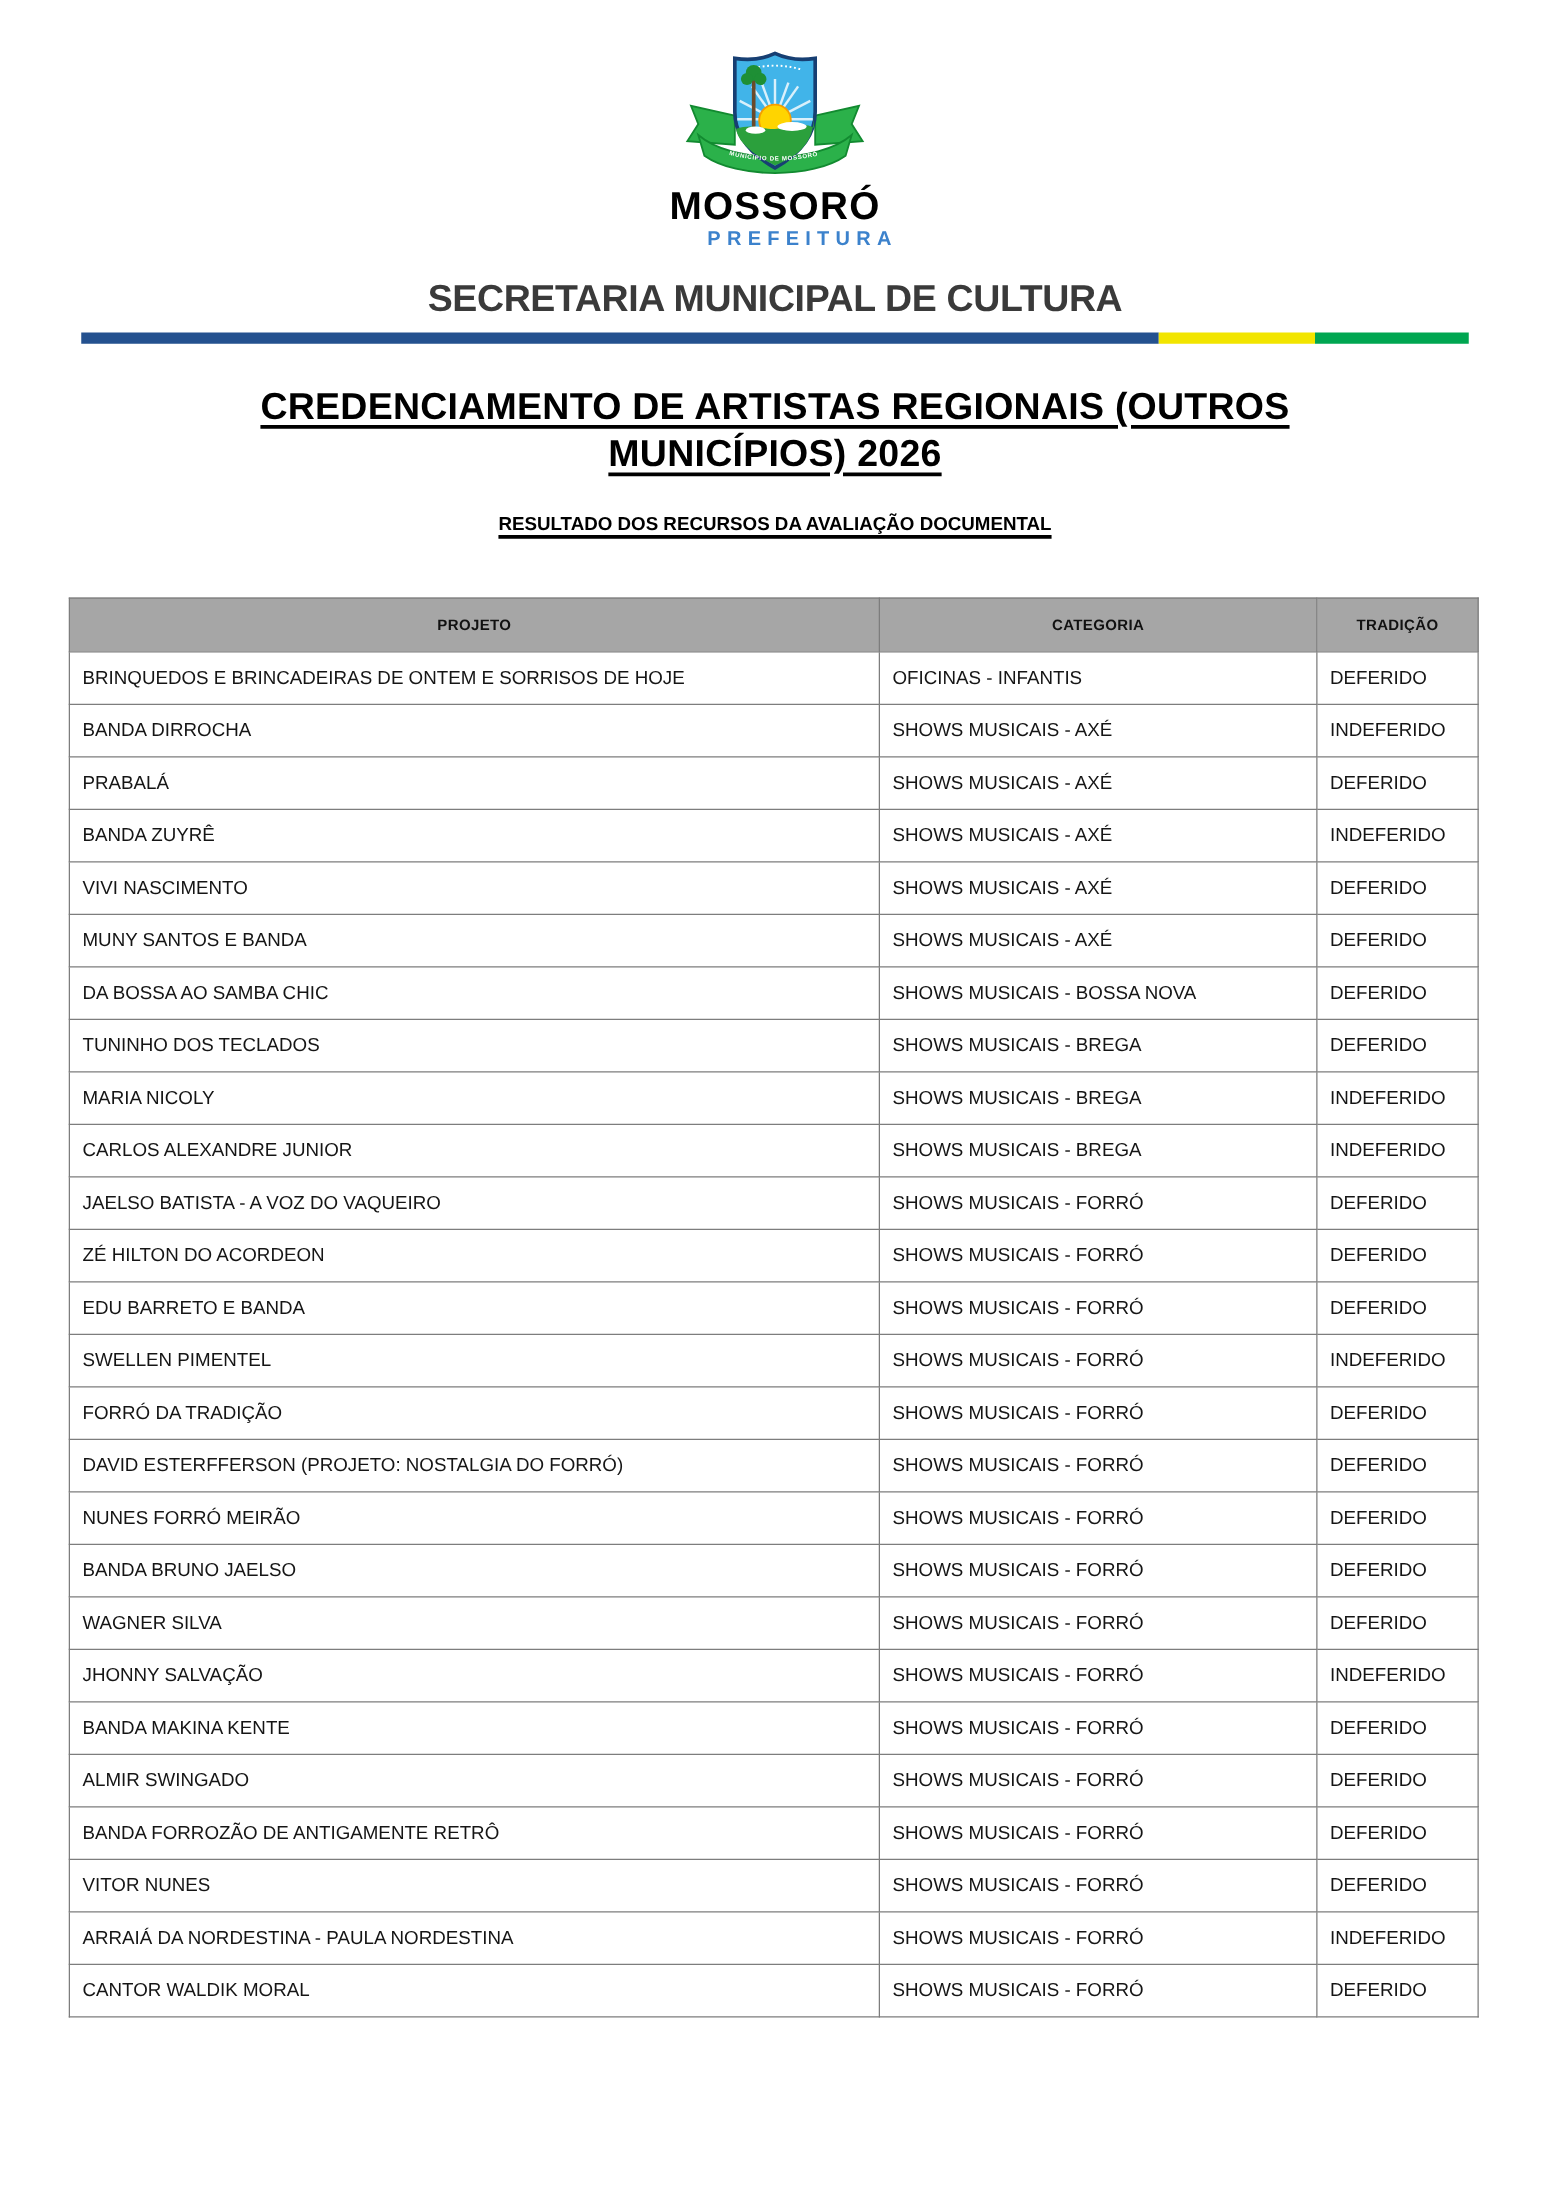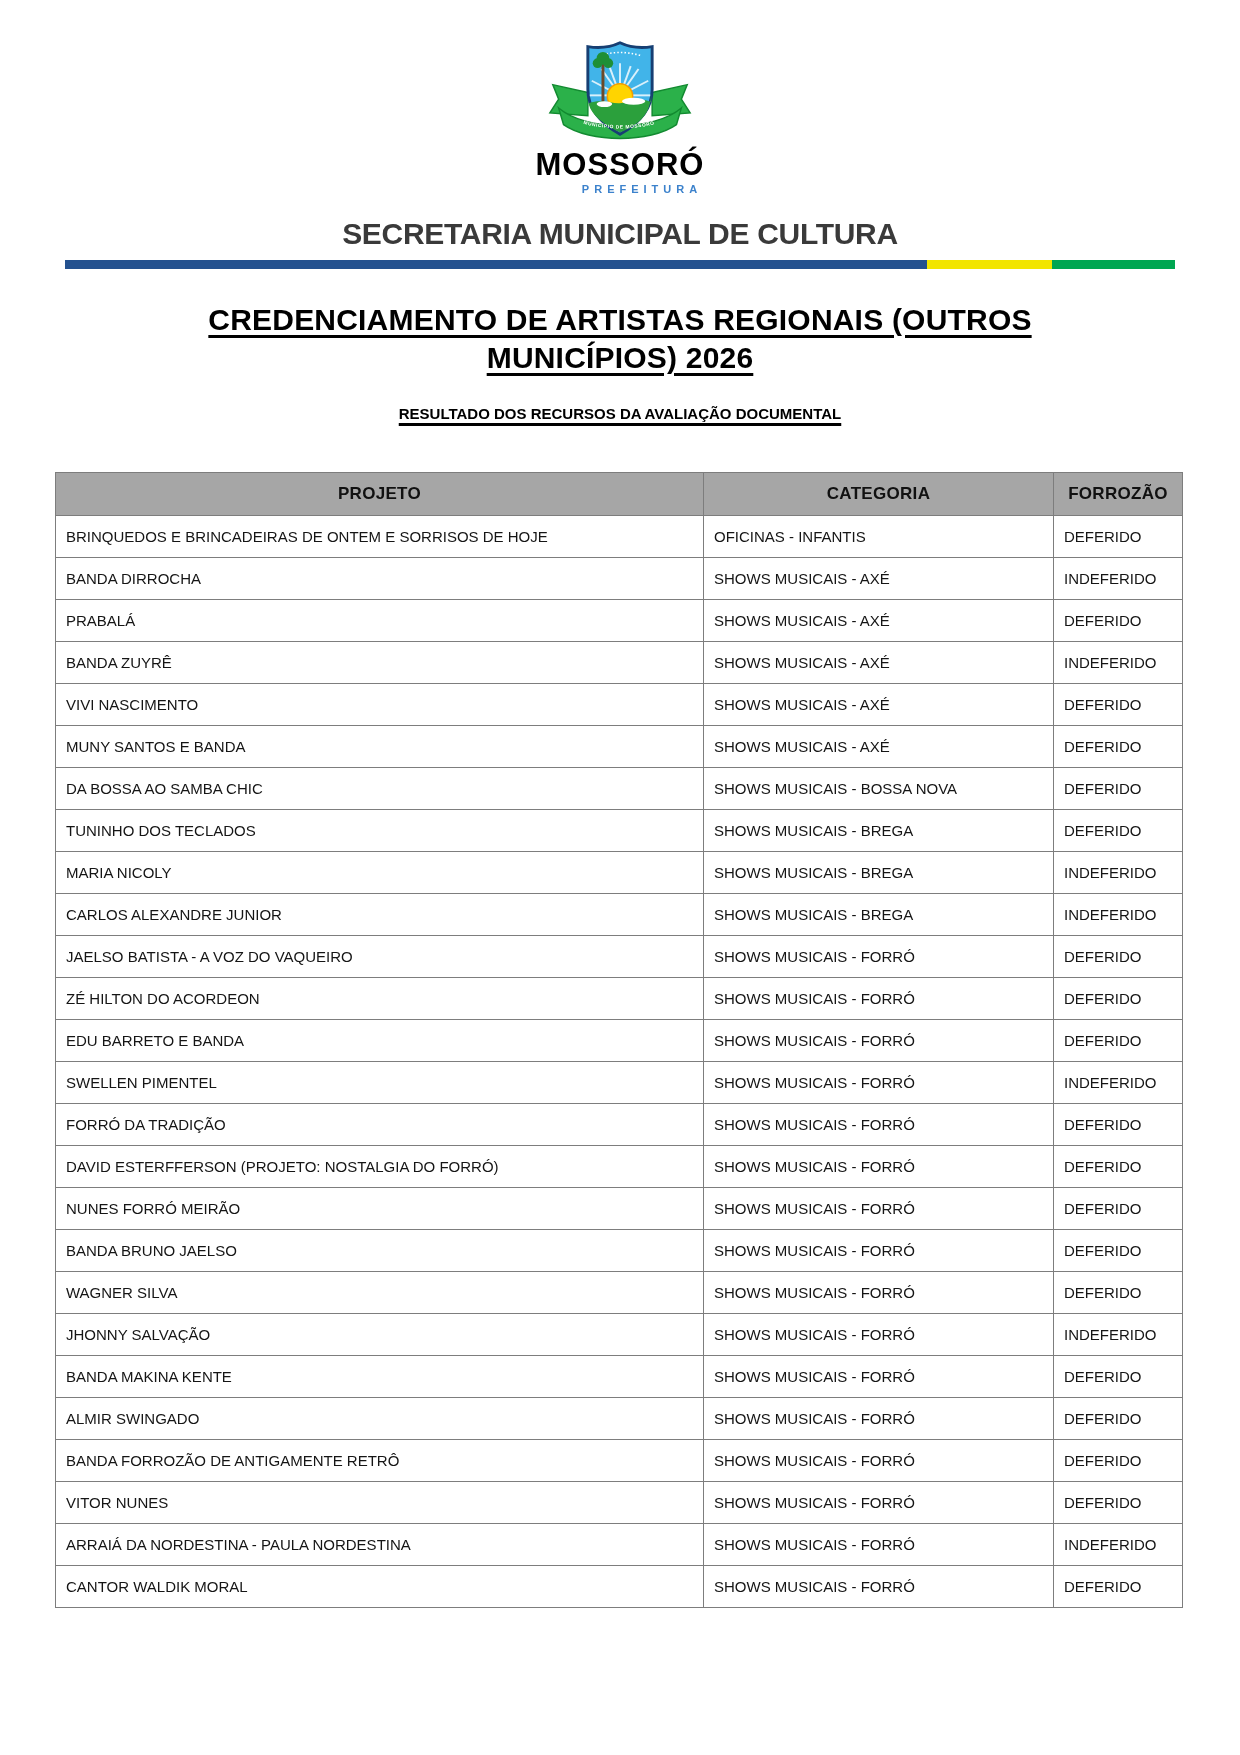--- a/index.html
+++ b/index.html
@@ -13,21 +13,21 @@
 
   
   .letterhead { text-align:center; padding-top:34px; }
   .logo-wrap { display:flex; justify-content:center; }
   .logo-wrap svg { width:168px; height:112px; display:block; }
   .city-name {
     font-size:31px; font-weight:800; letter-spacing:1px;
     color:#000000; margin-top:1px;
   }
   .pref-label {
-    font-size:11px; font-weight:600; letter-spacing:5px;
+    font-size:16px; font-weight:600; letter-spacing:5px;
     color:#3c82cc; margin-top:0px;padding-left:44px;
   }
   .dept-title {
     font-size:30px; font-weight:600; letter-spacing:-0.3px;
     color:#3a3a3a; margin-top:22px;
   }
   .tricolor-bar {
     width:1110px; height:9px; margin:9px auto 0; display:flex;
   }
   .tricolor-bar .seg-blue  { width:77.7%; height:100%; }
@@ -52,21 +52,21 @@
   
   table.results {
     margin:50px 0 0 55px; width:1127px;
     border-collapse:collapse; table-layout:fixed;
   }
   table.results col.c1 { width:648px; }
   table.results col.c2 { width:350px; }
   table.results col.c3 { width:129px; }
   table.results th {
     background:#a6a6a6; color:#111;
-    height:43px; font-size:17px; font-weight:700;
+    height:43px; font-size:12px; font-weight:700;
     text-align:center; vertical-align:middle;
     border:1.5px solid #7d7d7d; letter-spacing:0.3px;
   }
   table.results td {
     height:42px; font-size:15px; font-weight:400;
     vertical-align:middle; text-align:left;
     padding:0 8px 0 10px;
     border:1.5px solid #7d7d7d;
     background:#fff; color:#151515;
     white-space:nowrap; overflow:hidden;
@@ -147,21 +147,21 @@
     <table class="results">
       <colgroup>
           <col class="c1">
           <col class="c2">
           <col class="c3">
         </colgroup>
       <thead>
         <tr>
           <th>PROJETO</th>
           <th>CATEGORIA</th>
-          <th>FORROZÃO</th>
+          <th>TRADIÇÃO</th>
         </tr>
       </thead>
       <tbody>
   <tr>
     <td>BRINQUEDOS E BRINCADEIRAS DE ONTEM E SORRISOS DE HOJE</td>
     <td>OFICINAS - INFANTIS</td>
     <td>DEFERIDO</td>
   </tr>
 
   <tr>

